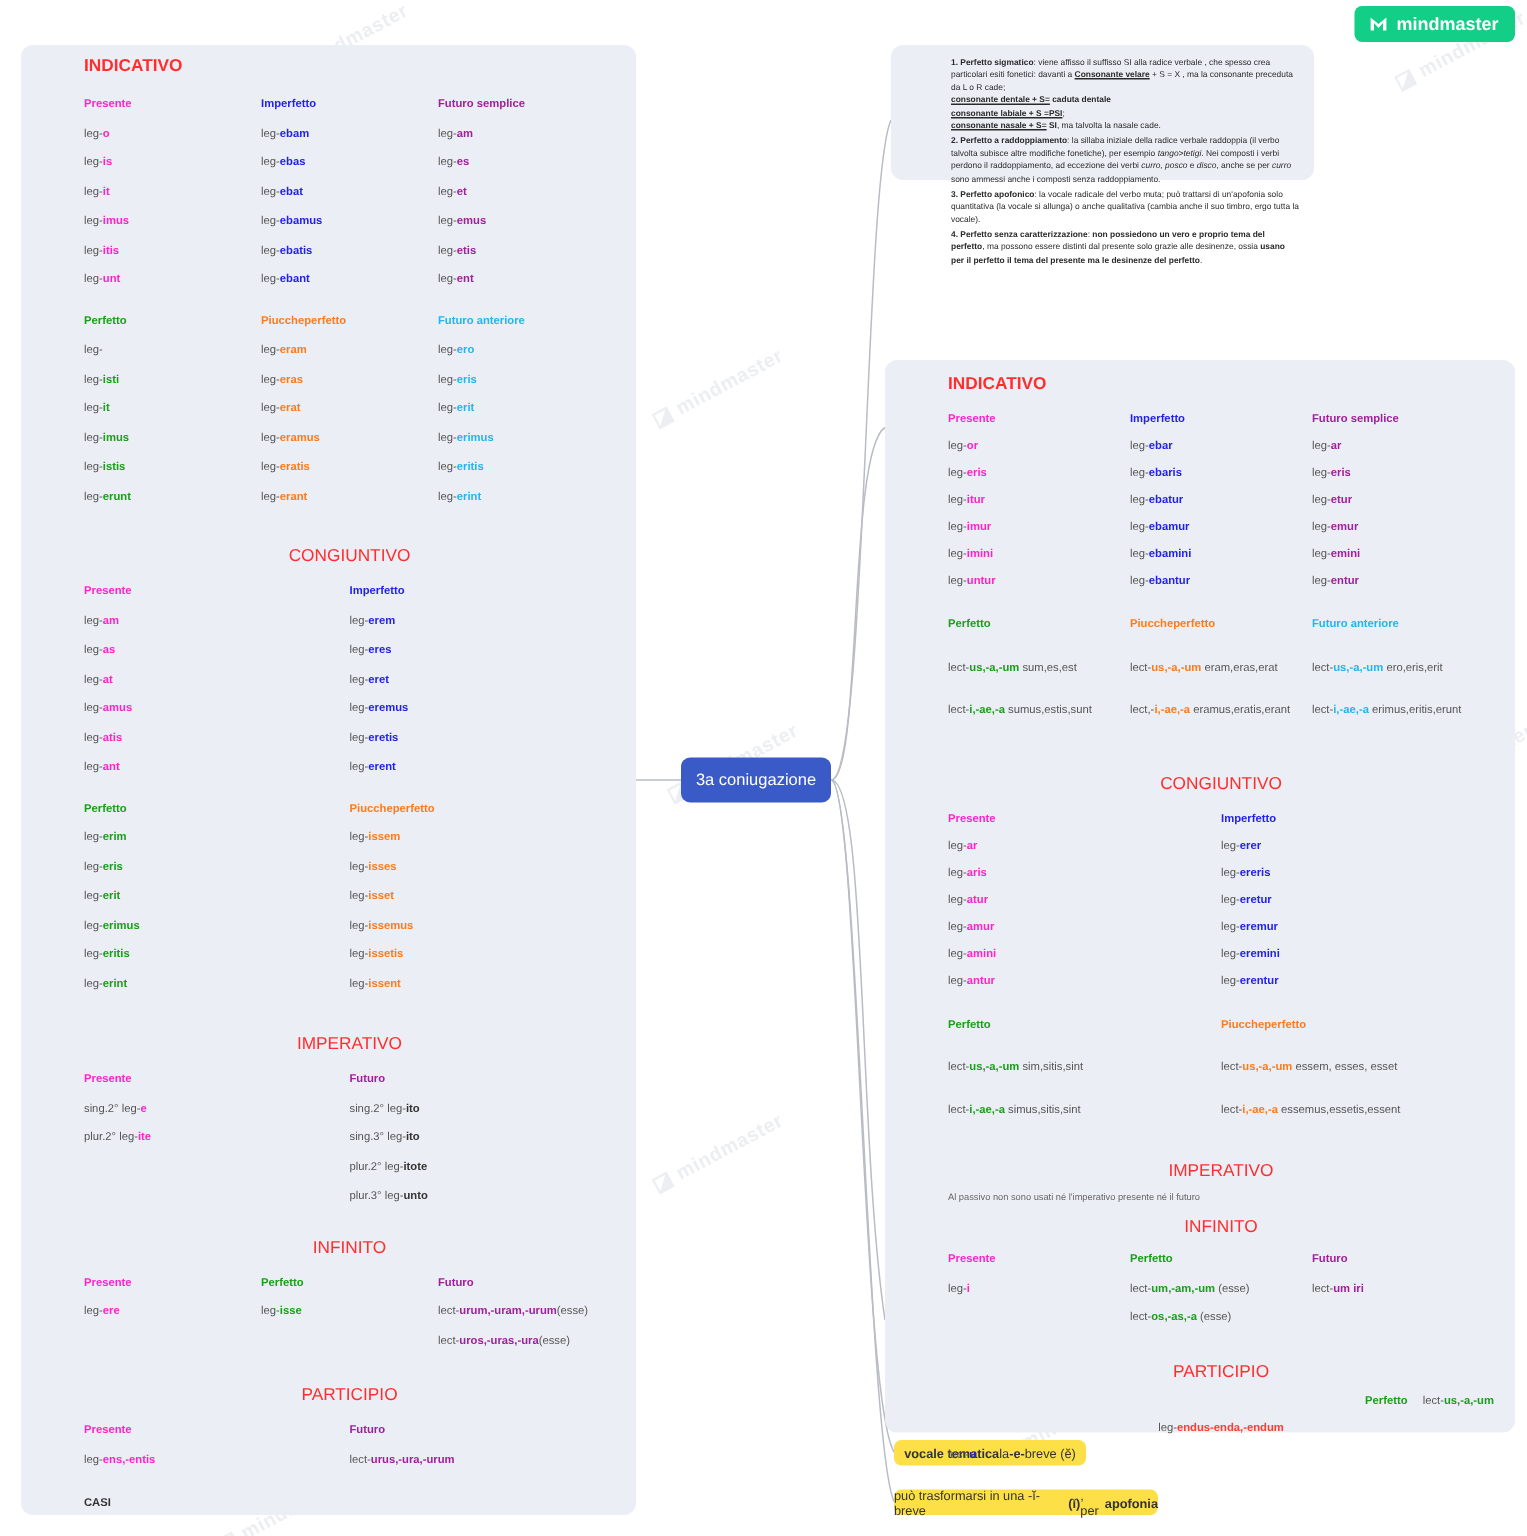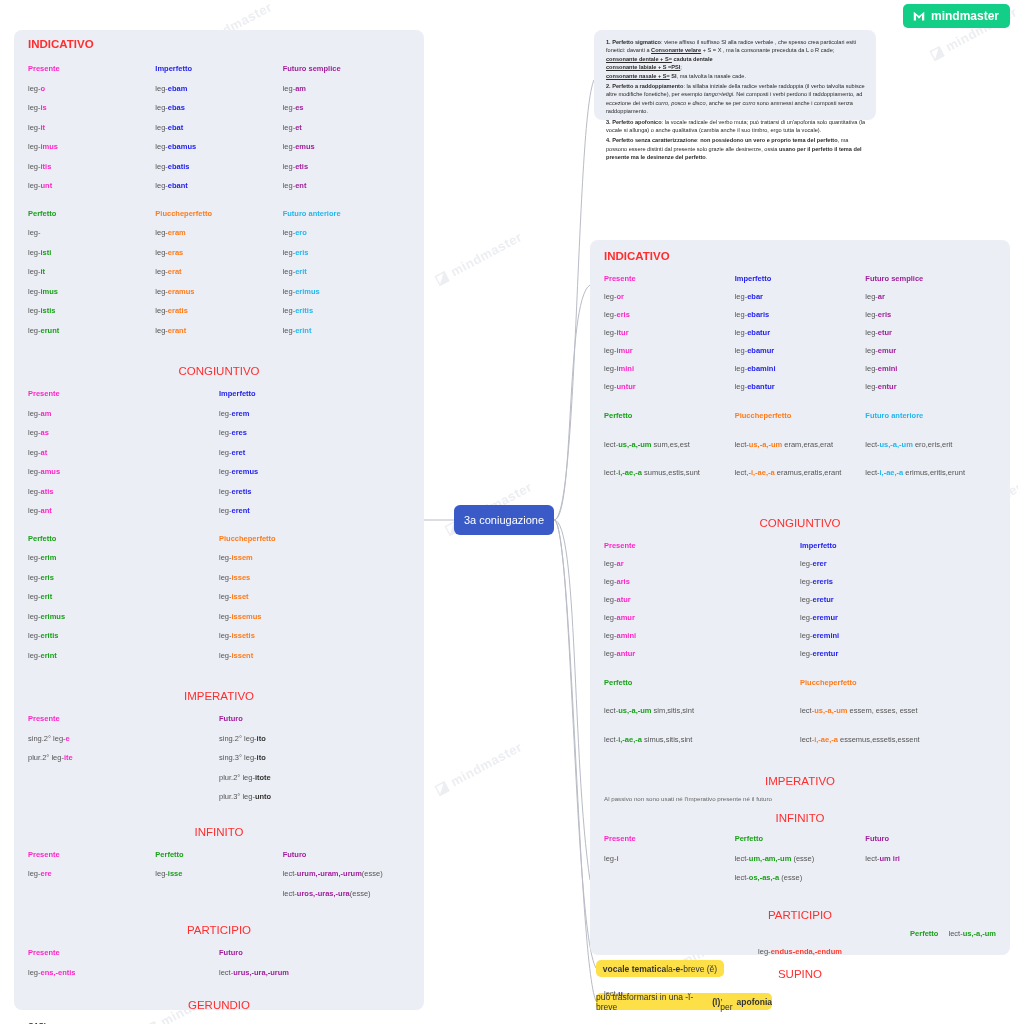--- a/index.html
+++ b/index.html
@@ -16,21 +16,21 @@
   .wm { position:absolute; color:#eceef2; font-size:13px; font-weight:700;
         letter-spacing:.5px; transform:rotate(-28deg); pointer-events:none;
         white-space:nowrap; z-index:0; display:flex; align-items:center; gap:4px;}
   .wm .wmk { font-size:14px; }
   
   .brand { position:absolute; right:8px; top:4px; background:#13ce86; color:#fff;
            border-radius:5px; padding:5px 11px 5px 9px; font-size:12px;
            font-weight:600; display:flex; align-items:center; gap:5px; z-index:30;}
   .brand .logo { width:14px; height:14px; display:inline-block; }
   
-  .panel { position:absolute; background:#eceef5; border-radius:8px; z-index:5; }
+  .panel { position:absolute; background:#eceef5; border-radius:8px; z-index:5;padding-left:28px; }
   #left-panel  { left:14px;  top:30px;  width:410px; height:980px; }
   #note-panel  { left:594px; top:30px;  width:282px; height:90px;  background:#eceef5; }
   #right-panel { left:590px; top:240px; width:420px; height:715px; }
   .chip { position:absolute; background:#fde047; border-radius:5px; z-index:5;
           font-size:8.5px; color:#333; display:flex; align-items:center;
           justify-content:center; }
   #chip-1 { left:596px; top:960px; width:128px; height:17px; }
   #chip-2 { left:596px; top:993px; width:176px; height:17px; }
   
   #center-node { position:absolute; left:454px; top:505px; width:100px; height:30px;
@@ -301,21 +301,20 @@
     <div class="col b-pres" id="a-par-c0">
         <div class="hdr c-pres">Presente</div>
         <div class="row">leg-<b>ens,-entis</b></div>
       </div>
     <div class="col b-fut" id="a-par-c1">
         <div class="hdr c-fut">Futuro</div>
         <div class="row">lect-<b>urus,-ura,-urum</b></div>
       </div>
   </div>
 
-  <div class="sec" style="margin-top:12px;">GERUNDIO</div>
 
   <div class="pad" style="margin-top:10px;">
     <div class="casi">CASI</div>
 
   </div>
 
 </div>
 
 <div class="panel" id="right-panel">
 
@@ -435,17 +434,16 @@
     <div class="row">
       <span class="hdr c-perf">Perfetto</span>
       <span class="b-perf" id="p-par-form" style="margin-left:8px;">lect-<b>us,-a,-um</b></span>
     </div>
   </div>
 
   <div class="pad" style="margin-top:9px;text-align:center;">
     <div class="row b-red" id="p-ger">leg-<b>endus-enda,-endum</b></div>
   </div>
 
-  <div class="sec" style="margin-top:12px;">SUPINO</div>
   <div class="pad" style="margin-top:9px;">
     <div class="row b-imp" id="p-sup">lect-<b>u</b></div>
   </div>
 </div>
 
 </body></html>

